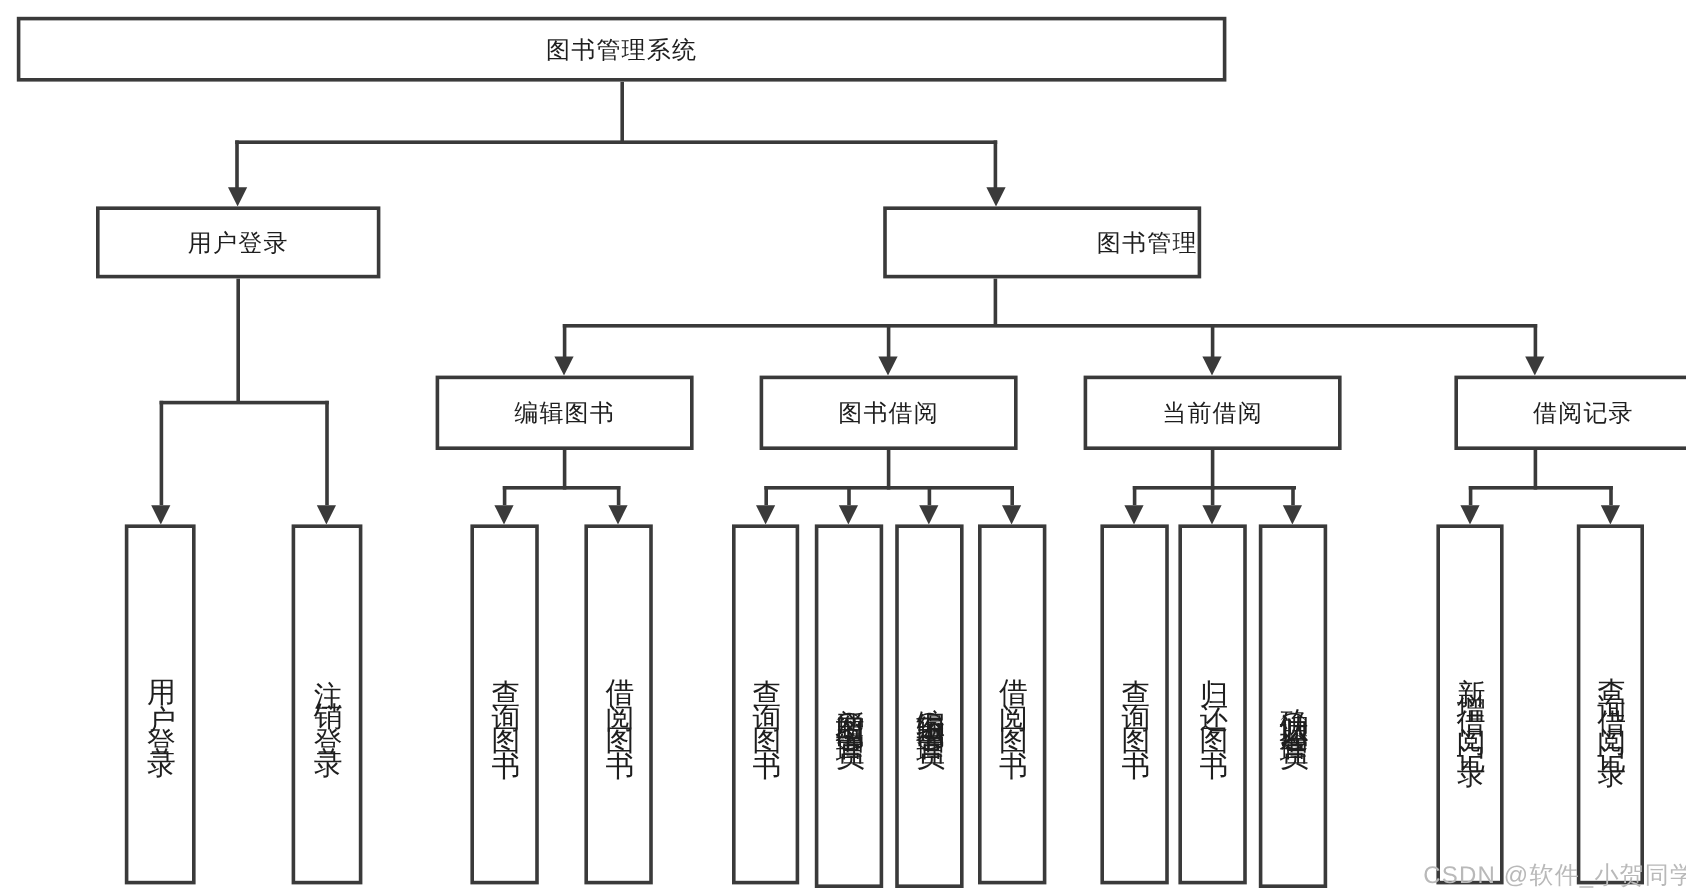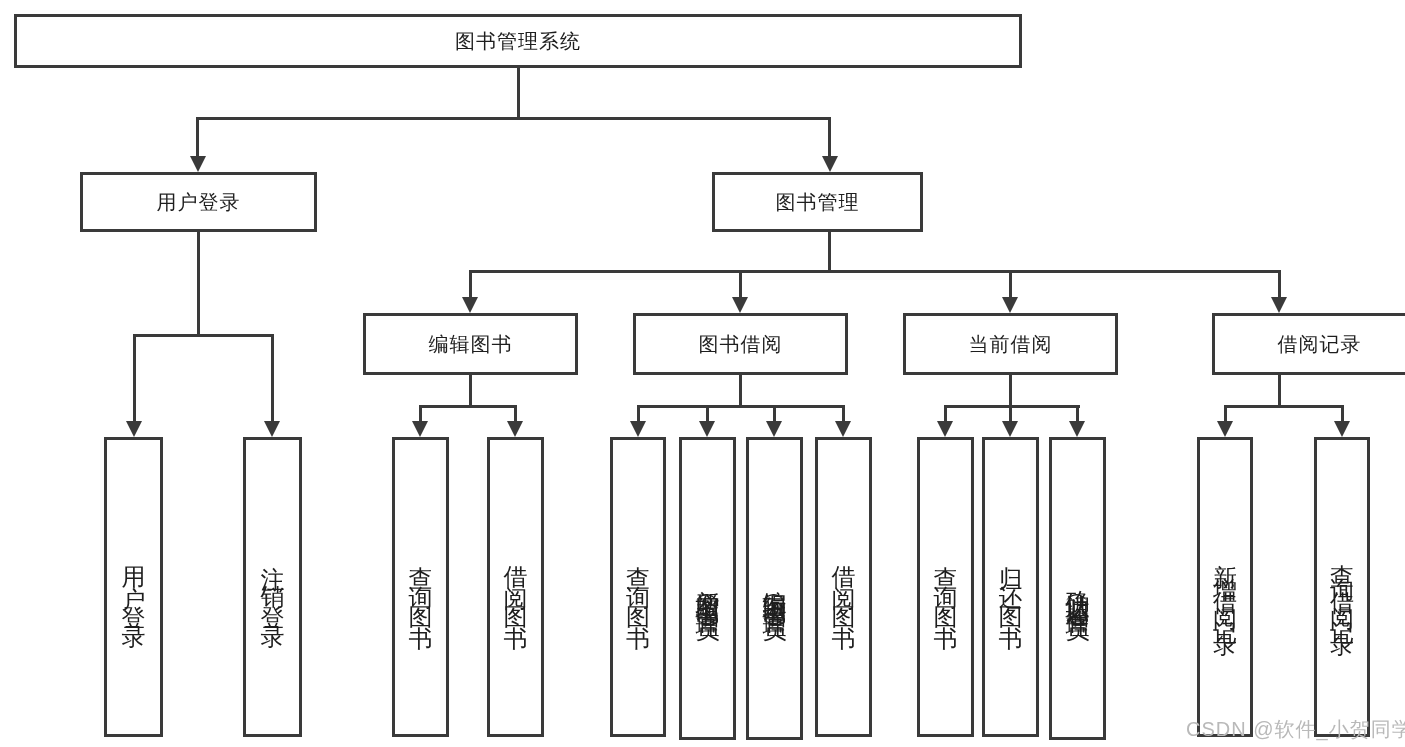--- a/index.html
+++ b/index.html
@@ -49,21 +49,21 @@
   <div class="line" style="left:517px;top:68px;width:3px;height:51px;"></div>
   <div class="line" style="left:196px;top:117px;width:635px;height:3px;"></div>
   <div class="line" style="left:196px;top:117px;width:3px;height:41px;"></div>
   <div class="arrow" style="left:190px;top:156px;"></div>
   <div class="line" style="left:828px;top:117px;width:3px;height:41px;"></div>
   <div class="arrow" style="left:822px;top:156px;"></div>
 
   <div class="node" style="left:80px;top:172px;width:237px;height:60px;">
     <span>用户登录</span>
   </div>
-  <div class="node" style="left:712px;top:172px;width:211px;height:60px;">
+  <div class="node" style="left:736px;top:172px;width:265px;height:60px;justify-content:flex-end;">
     <span>图书管理</span>
   </div>
 
   <div class="line" style="left:197px;top:232px;width:3px;height:104px;"></div>
   <div class="line" style="left:133px;top:334px;width:141px;height:3px;"></div>
   <div class="line" style="left:133px;top:334px;width:3px;height:87px;"></div>
   <div class="arrow" style="left:126px;top:421px;"></div>
   <div class="line" style="left:271px;top:334px;width:3px;height:87px;"></div>
   <div class="arrow" style="left:264px;top:421px;"></div>
 

